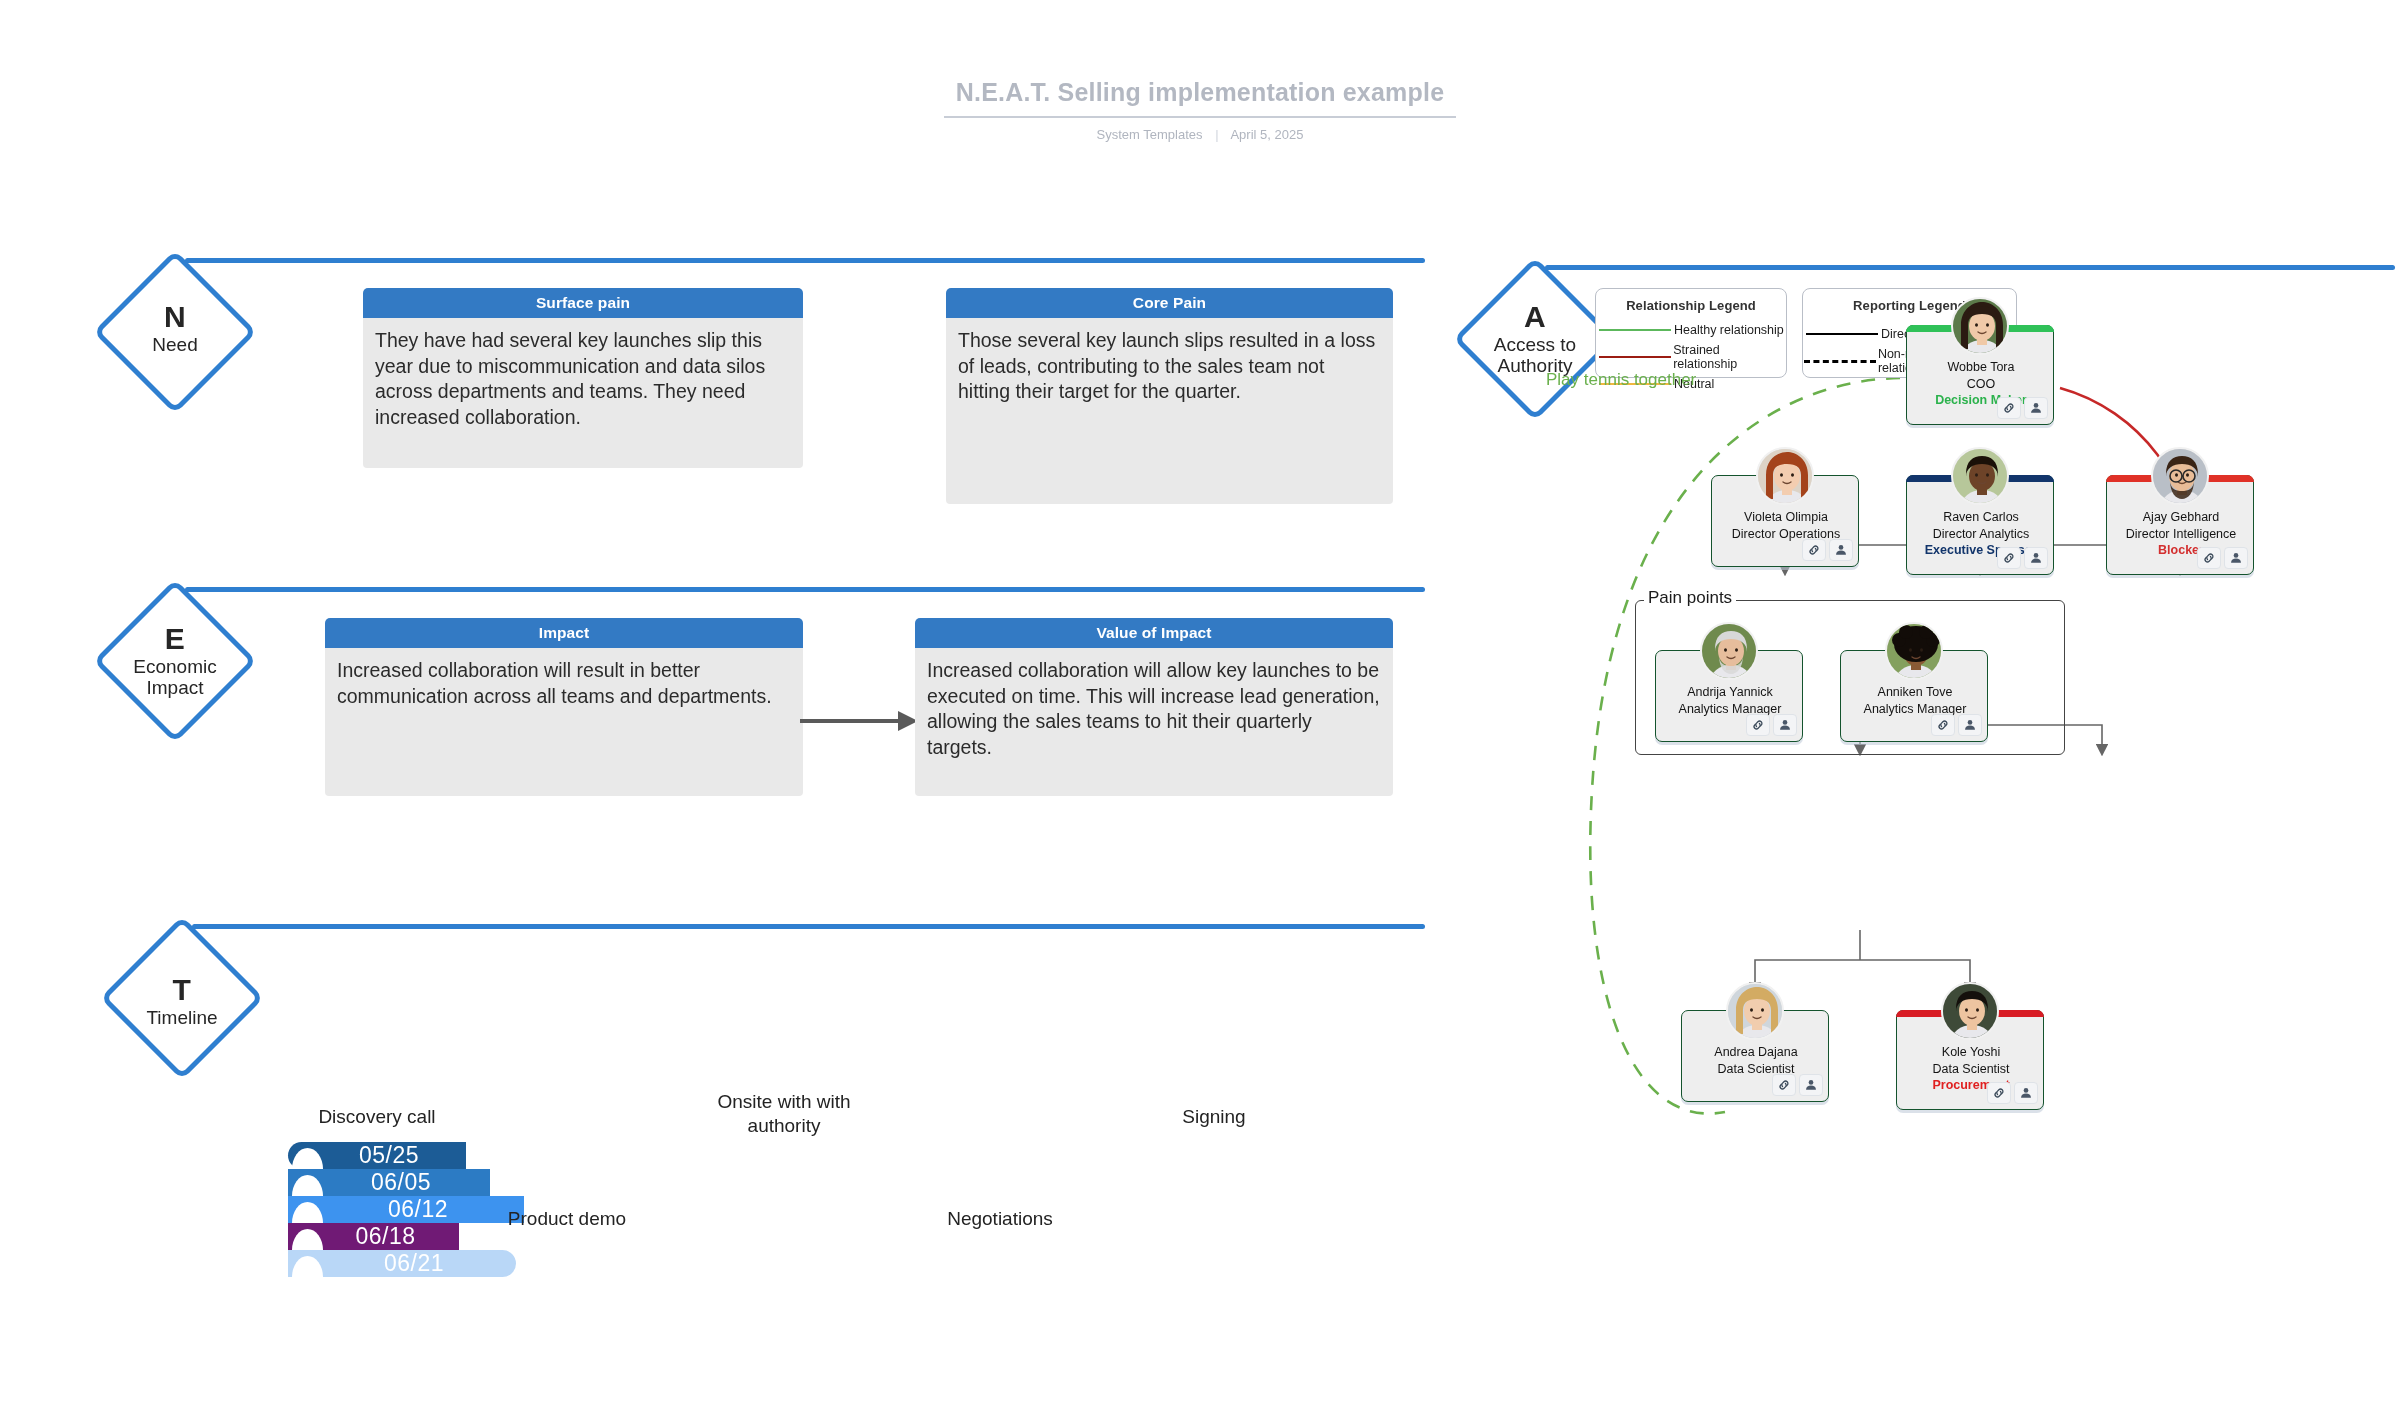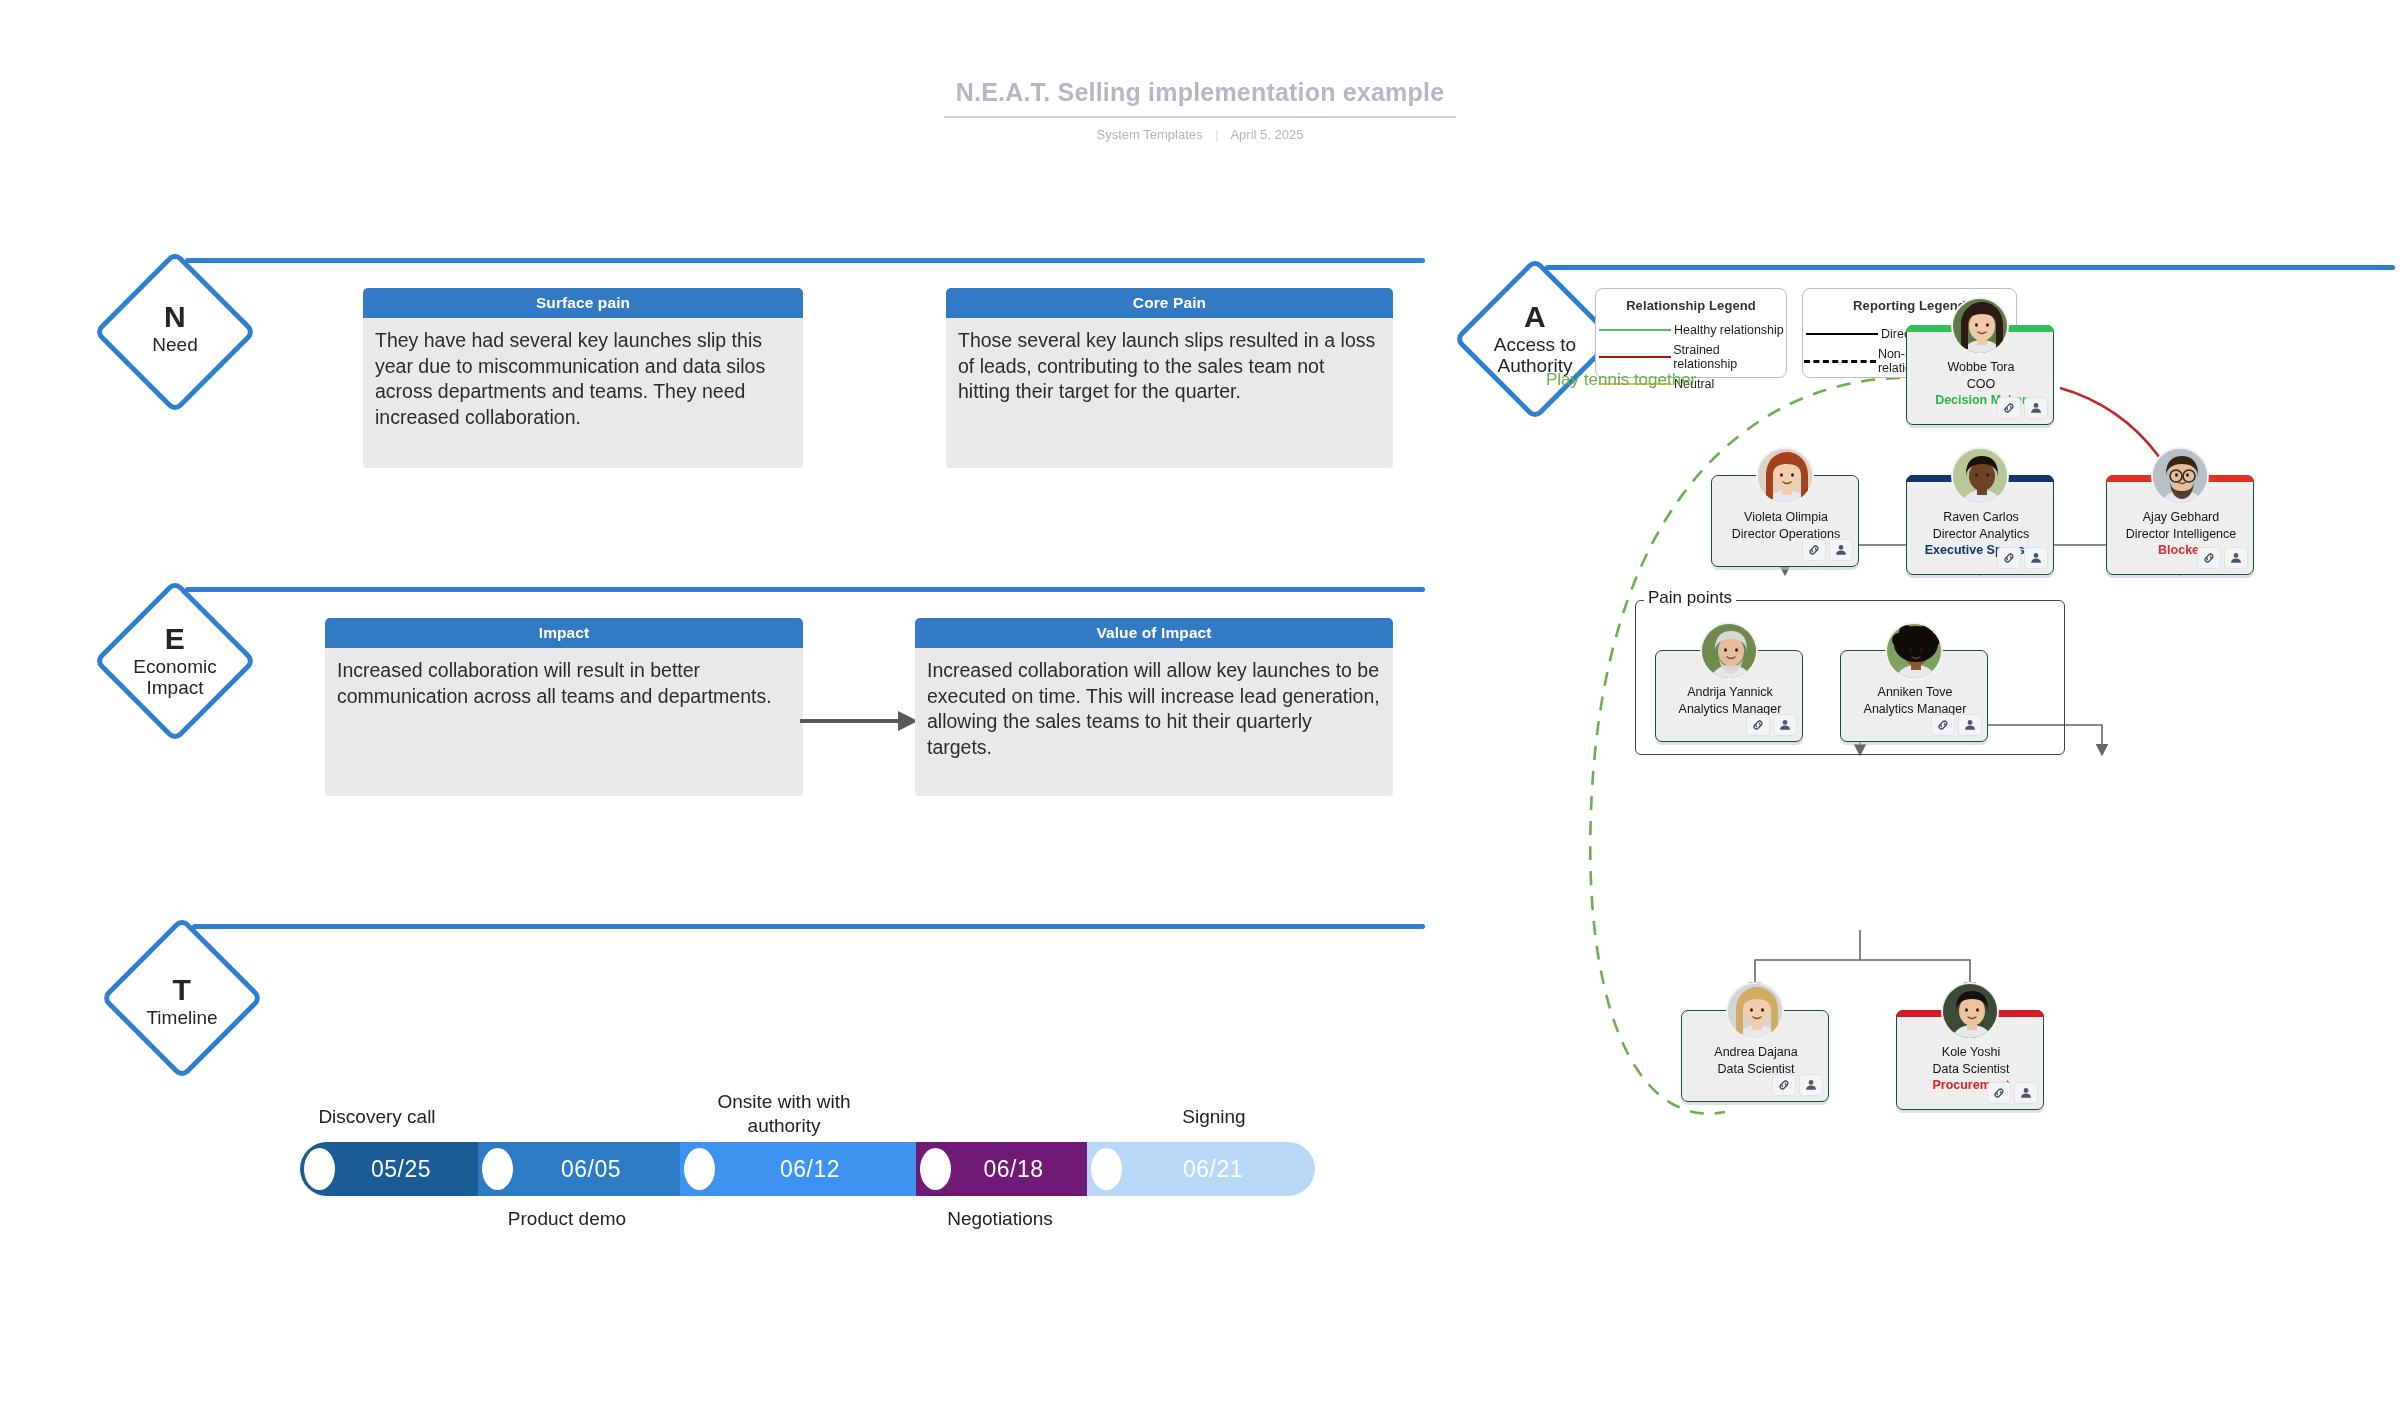--- a/index.html
+++ b/index.html
@@ -179,21 +179,21 @@
     <div class="diamond-word">Need</div>
   </div>
 
   <div class="pcard" style="left:325px; top:288px; width:478px;padding-left:38px;">
     <div class="pcard-head">Surface pain</div>
     <div class="pcard-body" style="height:150px;">They have had several key launches slip this year due to miscommunication and data silos across departments and teams. They need increased collaboration.</div>
   </div>
 
   <div class="pcard" style="left:915px; top:288px; width:478px;padding-left:31px;">
     <div class="pcard-head">Core Pain</div>
-    <div class="pcard-body" style="height:150px;">Those several key launch slips resulted in a loss of leads, contributing to the sales team not hitting their target for the quarter.</div>
+    <div class="pcard-body" style="height:186px;">Those several key launch slips resulted in a loss of leads, contributing to the sales team not hitting their target for the quarter.</div>
   </div>
 </div>
 
 <div class="section">
   <div class="sec-rule" style="left:185px; top:587px; width:1240px;"></div>
   <div class="diamond" style="left:117px; top:603px;"></div>
   <div class="diamond-label" style="left:85px; top:622px;">
     <div class="diamond-letter">E</div>
     <div class="diamond-word">Economic</div>
     <div class="diamond-word">Impact</div>
@@ -217,21 +217,21 @@
 
 <div class="section">
   <div class="sec-rule" style="left:192px; top:924px; width:1233px;"></div>
   <div class="diamond" style="left:124px; top:940px;"></div>
   <div class="diamond-label" style="left:92px; top:973px;">
     <div class="diamond-letter">T</div>
     <div class="diamond-word">Timeline</div>
   </div>
 
   <div id="timeline-wrap" style="left:288px; top:1080px; width:1140px; height:180px;">
-    <div class="tl-bar" id="tl-bar" style="left:12px; top:62px; width:1140px;">
+    <div class="tl-bar" id="tl-bar" style="left:0; top:62px; width:1140px;flex-direction:column;">
         <div class="tl-seg" style="width: 178px; background: rgb(28, 92, 150);">
           <div class="tl-knob"></div>
           <span style="margin-left: 24px;">05/25</span>
         </div>
         <div class="tl-seg" style="width: 202px; background: rgb(44, 123, 196);">
           <div class="tl-knob"></div>
           <span style="margin-left: 24px;">06/05</span>
         </div>
         <div class="tl-seg" style="width: 236px; background: rgb(61, 147, 239);">
           <div class="tl-knob"></div>

